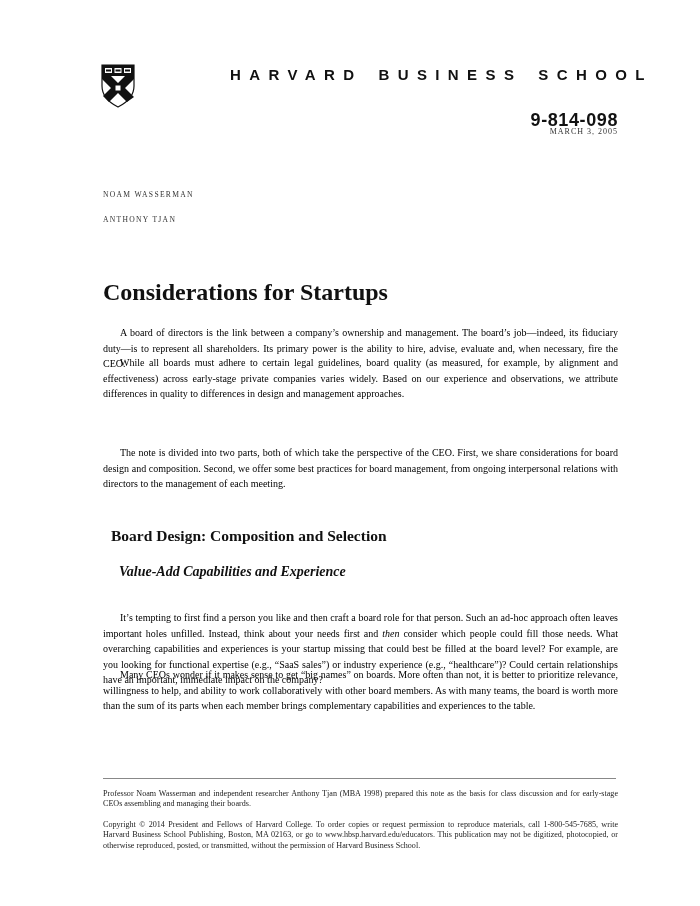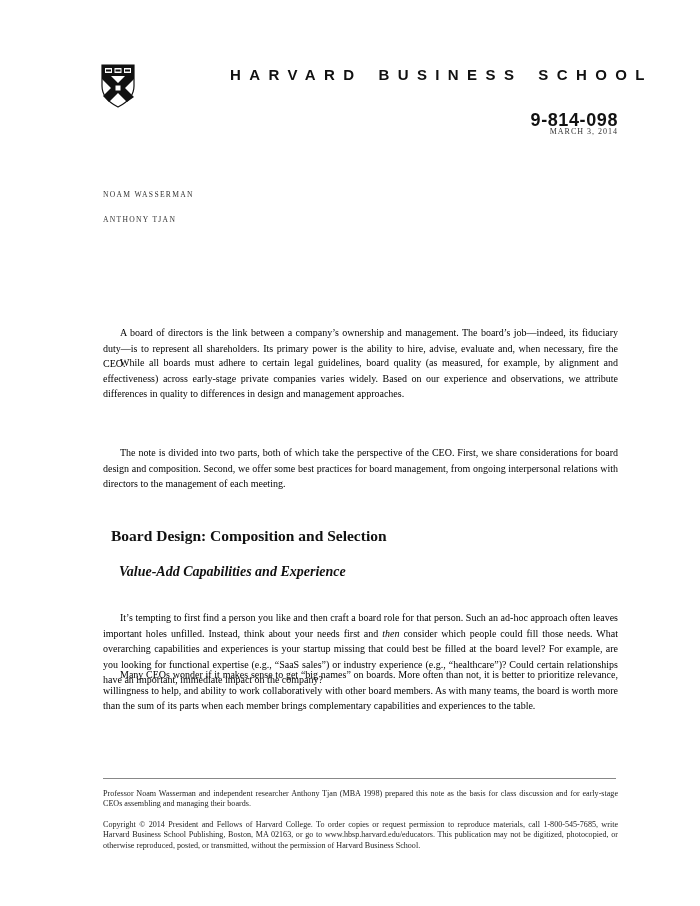--- a/index.html
+++ b/index.html
@@ -95,27 +95,28 @@
 
 <div class="masthead">
   <span>HARVARD</span>
   <span class="sep"></span>
   <span>BUSINESS</span>
   <span class="sep"></span>
   <span>SCHOOL</span>
 </div>
 
 <div class="docnum">9-814-098</div>
-<div class="docdate">MARCH 3, 2014</div>
+<div class="docdate">MARCH 3, 2005</div>
 
 <div class="author a1">NOAM WASSERMAN</div>
 <div class="author a2">ANTHONY TJAN</div>
 
 <h1 class="title">
   <br>
+  <span>Considerations for Startups</span>
 </h1>
 
 <p class="body-text p1">A board of directors is the link between a company’s ownership and management. The board’s job—indeed, its fiduciary duty—is to represent all shareholders. Its primary power is the ability to hire, advise, evaluate and, when necessary, fire the CEO.</p>
 <p class="body-text p2">While all boards must adhere to certain legal guidelines, board quality (as measured, for example, by alignment and effectiveness) across early-stage private companies varies widely. Based on our experience and observations, we attribute differences in quality to differences in design and management approaches.</p>
 <p class="body-text p3">The note is divided into two parts, both of which take the perspective of the CEO. First, we share considerations for board design and composition. Second, we offer some best practices for board management, from ongoing interpersonal relations with directors to the management of each meeting.</p>
 
 <h2 class="h2">Board Design: Composition and Selection</h2>
 <h3 class="h3">Value-Add Capabilities and Experience</h3>
 
 <p class="body-text p4"><span>It’s tempting to first find a person you like and then craft a board role for that person. Such an ad-hoc approach often leaves important holes unfilled. Instead, think about your needs first and </span><em>then</em><span> consider which people could fill those needs. What overarching capabilities and experiences is your startup missing that could best be filled at the board level? For example, are you looking for functional expertise (e.g., “SaaS sales”) or industry experience (e.g., “healthcare”)? Could certain relationships have an important, immediate impact on the company?</span></p>

